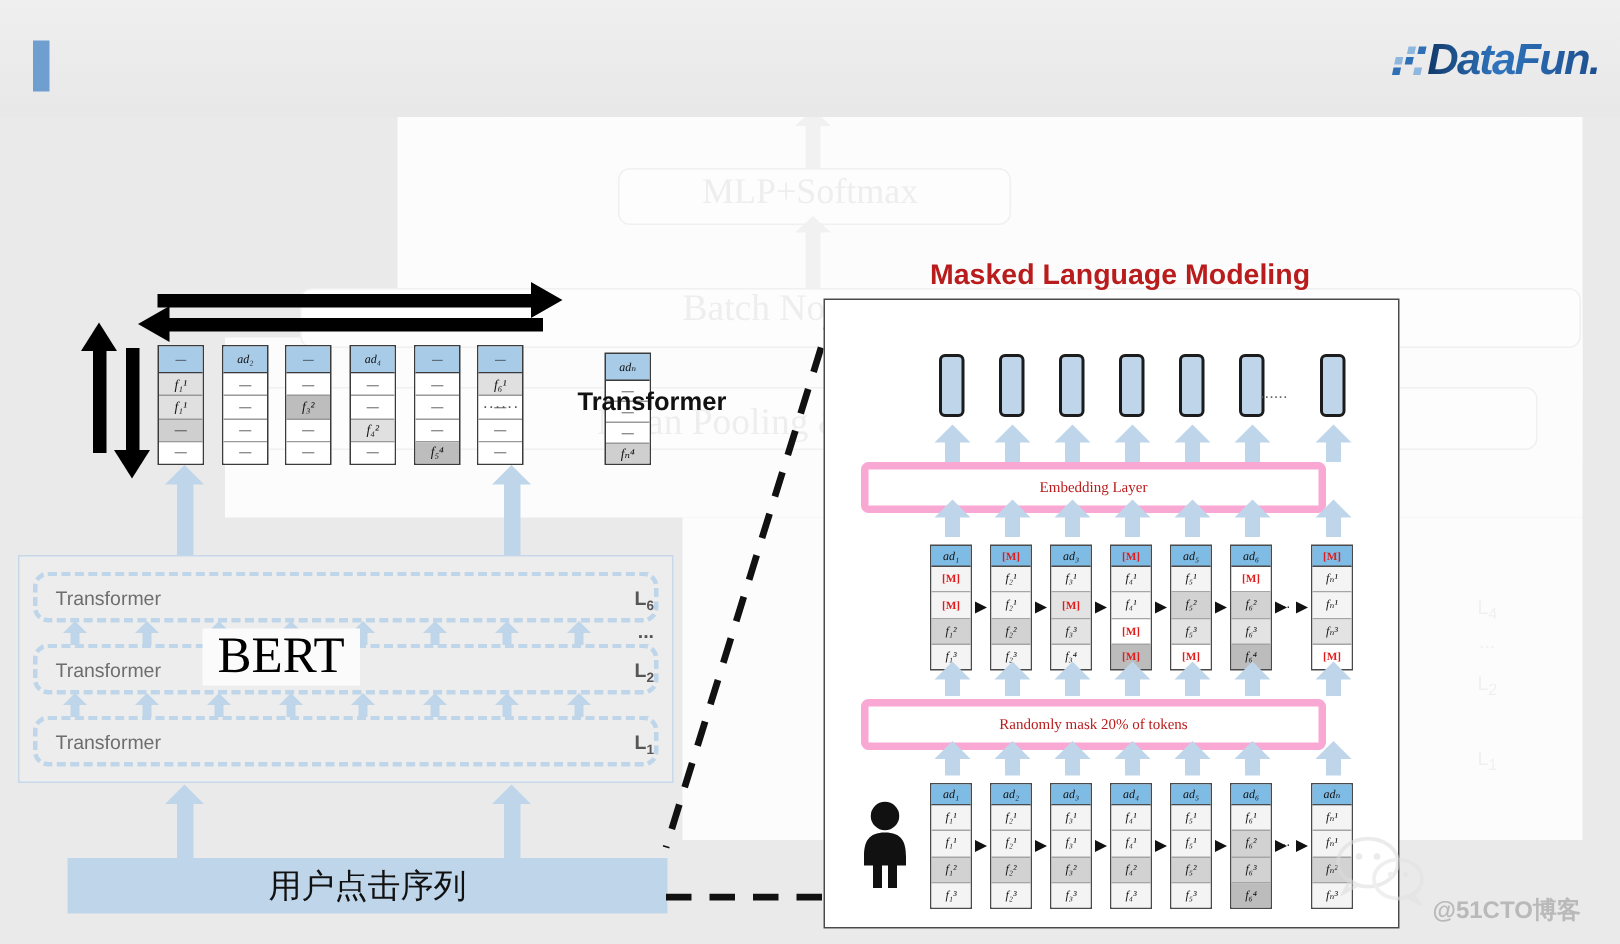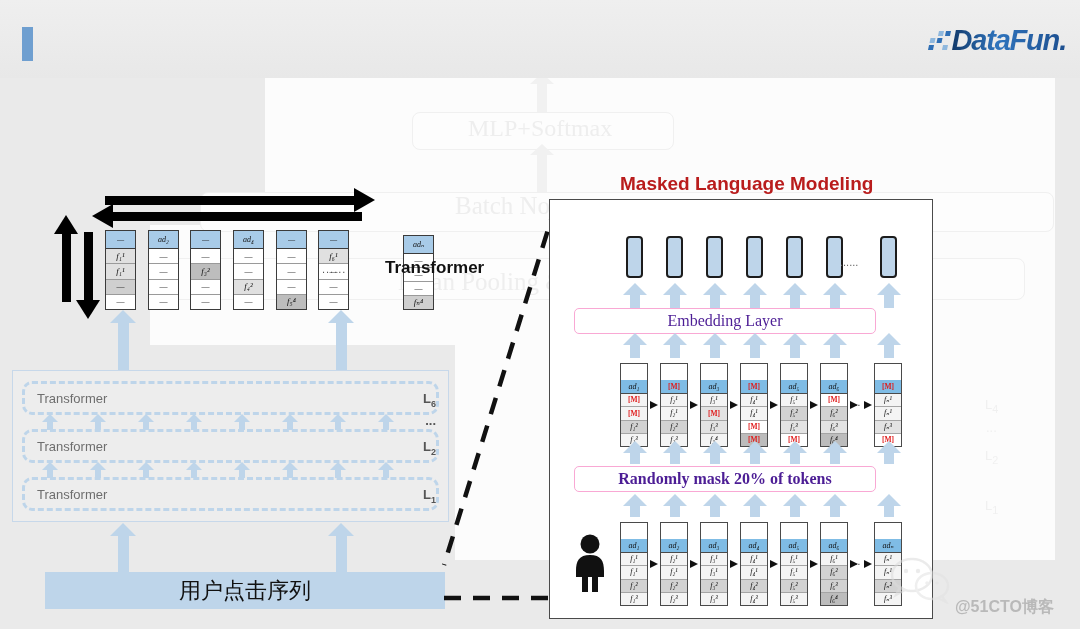--- a/index.html
+++ b/index.html
@@ -92,31 +92,31 @@
 
   
   #mlm-title{position:absolute;font-size:19px;color:#b91c1c;font-weight:600;white-space:nowrap;}
   #mlm-box{position:absolute;border:1.6px solid #4a4a4a;background:#fff;}
 
   .obox{position:absolute;width:17px;height:42px;border:2.4px solid #1c1c1c;border-radius:4px;
         background:#bed5ea;box-sizing:border-box;}
   .barrow{position:absolute;width:10px;background:#bed5ea;}
   .barrow:before{content:"";position:absolute;left:-7px;top:-11px;width:0;height:0;
      border-left:12px solid transparent;border-right:12px solid transparent;border-bottom:12px solid #bed5ea;}
-  .pillbox{position:absolute;border:1px solid #f9a8d4;border-radius:5px;background:#fff;
+  .pillbox{position:absolute;border:5px solid #f9a8d4;border-radius:5px;background:#fff;
      display:flex;align-items:center;justify-content:center;
-     font-family:"Liberation Serif","DejaVu Serif",serif;font-size:16px;color:#4c1d95;}
+     font-family:"Liberation Serif","DejaVu Serif",serif;font-size:10px;color:#b91c1c;}
 
   .mcol{position:absolute;width:28px;border:1.6px solid #4a4a4a;background:#fff;
         display:flex;flex-direction:column;box-sizing:border-box;}
   .mcol .c{flex:1;display:flex;align-items:center;justify-content:center;line-height:1;
         font-family:"Liberation Serif","DejaVu Serif",serif;font-size:8px;font-style:italic;color:#111;
         border-bottom:1px solid #a5a5a5;overflow:hidden;}
   .mcol .c:last-child{border-bottom:none;}
-  .mcol .c.hd{background:#7fbce5;border-bottom:1.4px solid #4a4a4a;margin-top:16px;}
+  .mcol .c.hd{background:#7fbce5;border-bottom:1.4px solid #4a4a4a;}
   .mcol .c.m{color:#e01b1b;font-style:normal;font-weight:bold;font-size:7.5px;}
   .mcol .c.g1{background:#f4f4f4;}
   .mcol .c.g2{background:#e3e3e3;}
   .mcol .c.g3{background:#d2d2d2;}
   .mcol .c.g4{background:#bcbcbc;}
   .mcol .c.wh{background:#fff;}
   .rarrow{position:absolute;width:0;height:0;border-top:4px solid transparent;
      border-bottom:4px solid transparent;border-left:8px solid #111;}
   .rdots{position:absolute;font-size:10px;color:#333;}
 
@@ -259,20 +259,21 @@
           <div class="mini-up" style="left: 370px; top: 50px;"></div>
           <div class="mini-up" style="left: 34px; top: 98px;"></div>
           <div class="mini-up" style="left: 82px; top: 98px;"></div>
           <div class="mini-up" style="left: 130px; top: 98px;"></div>
           <div class="mini-up" style="left: 178px; top: 98px;"></div>
           <div class="mini-up" style="left: 226px; top: 98px;"></div>
           <div class="mini-up" style="left: 274px; top: 98px;"></div>
           <div class="mini-up" style="left: 322px; top: 98px;"></div>
           <div class="mini-up" style="left: 370px; top: 98px;"></div>
         </div>
+      <div id="bert-word" style="left:122px;top:48px;">BERT</div>
     </div>
 
     <div class="lblue-arrow" style="left:118px;top:355px;height:38px;"></div>
     <div class="lblue-arrow" style="left:336px;top:355px;height:38px;"></div>
 
     <div id="click-seq" style="left:45px;top:392px;width:400px;height:37px;">用户点击序列</div>
   </div>
 
   <svg class="callout" style="left:430px;top:190px;width:140px;height:430px;" viewBox="0 0 140 430">
     <line x1="126" y1="14" x2="14" y2="375" stroke="#111" stroke-width="4.5" stroke-dasharray="17,12"></line>
@@ -378,21 +379,21 @@
     <div id="arrows-mask">
         <div class="barrow" style="left: 80px; top: 252px; height: 12px;"></div>
         <div class="barrow" style="left: 120px; top: 252px; height: 12px;"></div>
         <div class="barrow" style="left: 160px; top: 252px; height: 12px;"></div>
         <div class="barrow" style="left: 200px; top: 252px; height: 12px;"></div>
         <div class="barrow" style="left: 240px; top: 252px; height: 12px;"></div>
         <div class="barrow" style="left: 280px; top: 252px; height: 12px;"></div>
         <div class="barrow" style="left: 334px; top: 252px; height: 12px;"></div>
       </div>
 
-    <div class="pillbox" style="left:24px;top:266px;width:300px;height:24px;font-weight:bold;">Randomly mask 20% of tokens</div>
+    <div class="pillbox" style="left:24px;top:266px;width:300px;height:24px;">Randomly mask 20% of tokens</div>
 
     <div id="arrows-in">
         <div class="barrow" style="left: 80px; top: 305px; height: 12px;"></div>
         <div class="barrow" style="left: 120px; top: 305px; height: 12px;"></div>
         <div class="barrow" style="left: 160px; top: 305px; height: 12px;"></div>
         <div class="barrow" style="left: 200px; top: 305px; height: 12px;"></div>
         <div class="barrow" style="left: 240px; top: 305px; height: 12px;"></div>
         <div class="barrow" style="left: 280px; top: 305px; height: 12px;"></div>
         <div class="barrow" style="left: 334px; top: 305px; height: 12px;"></div>
       </div>

